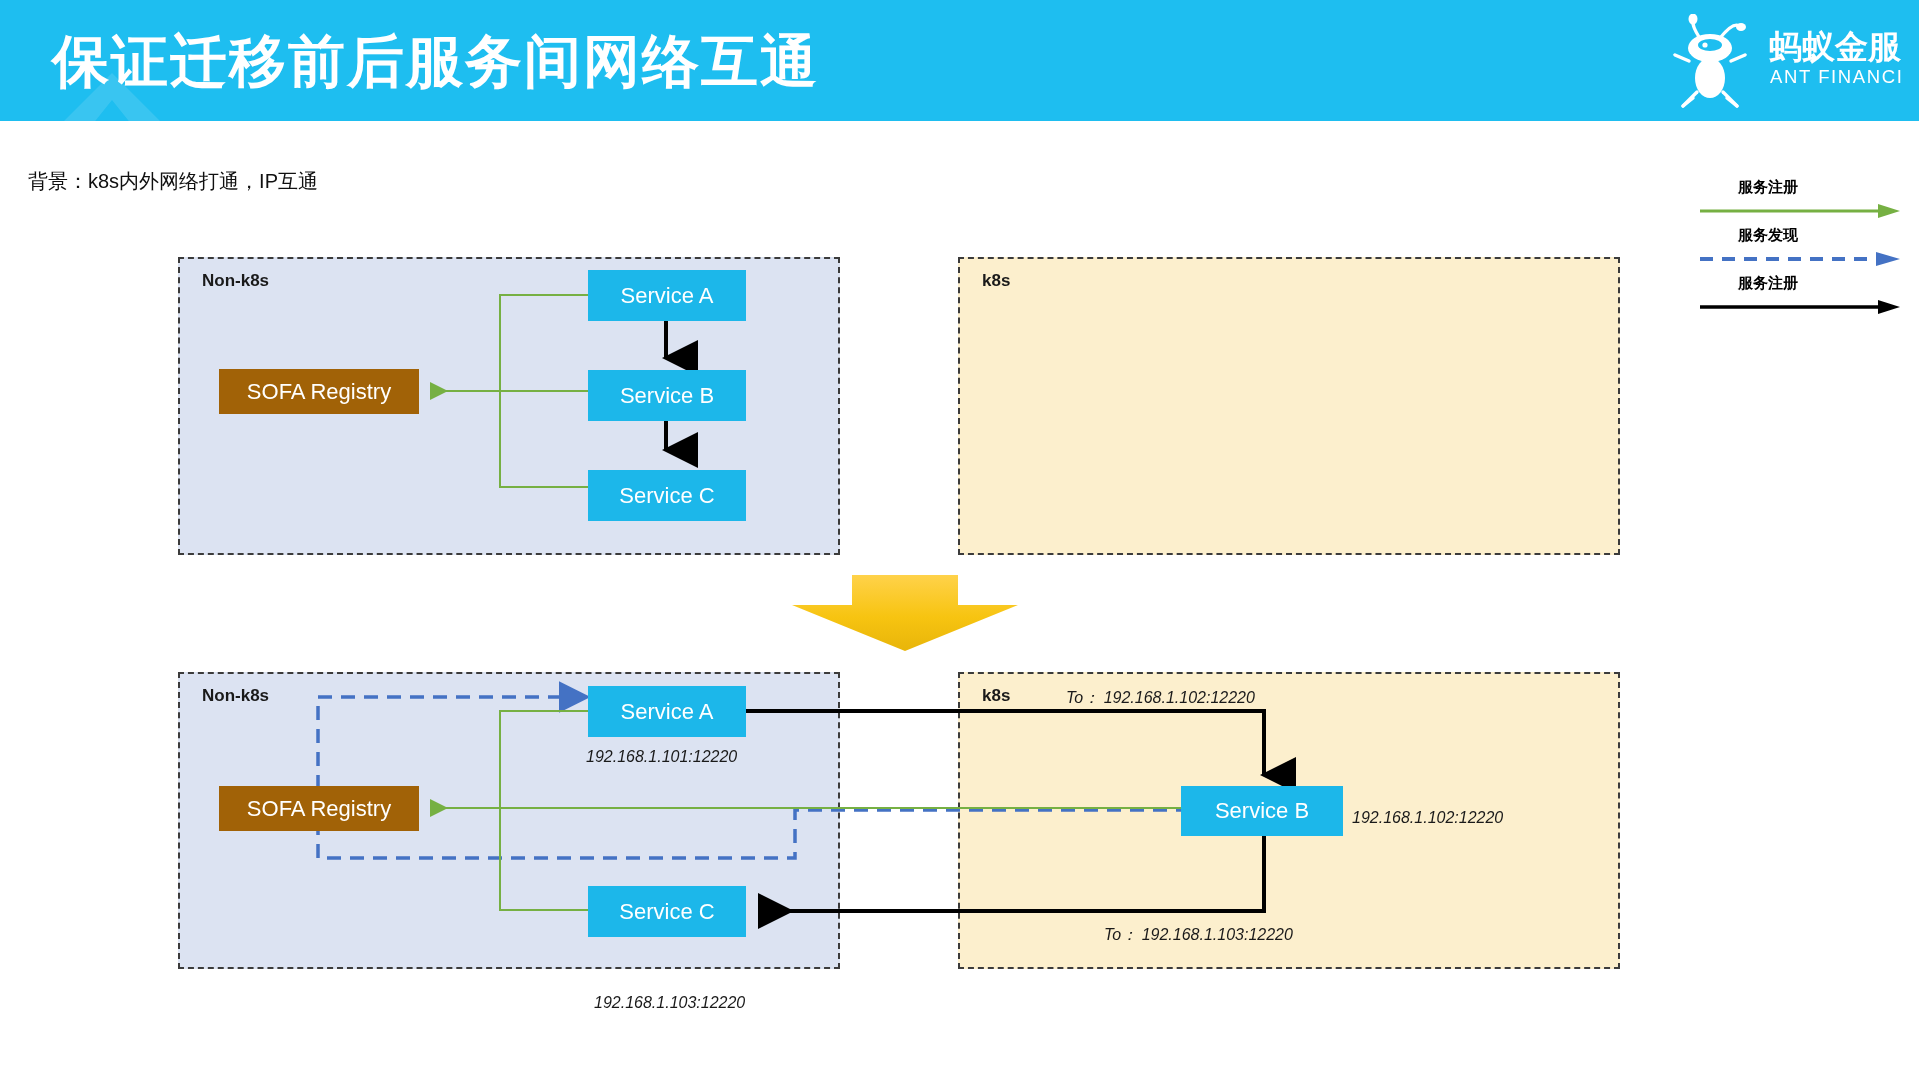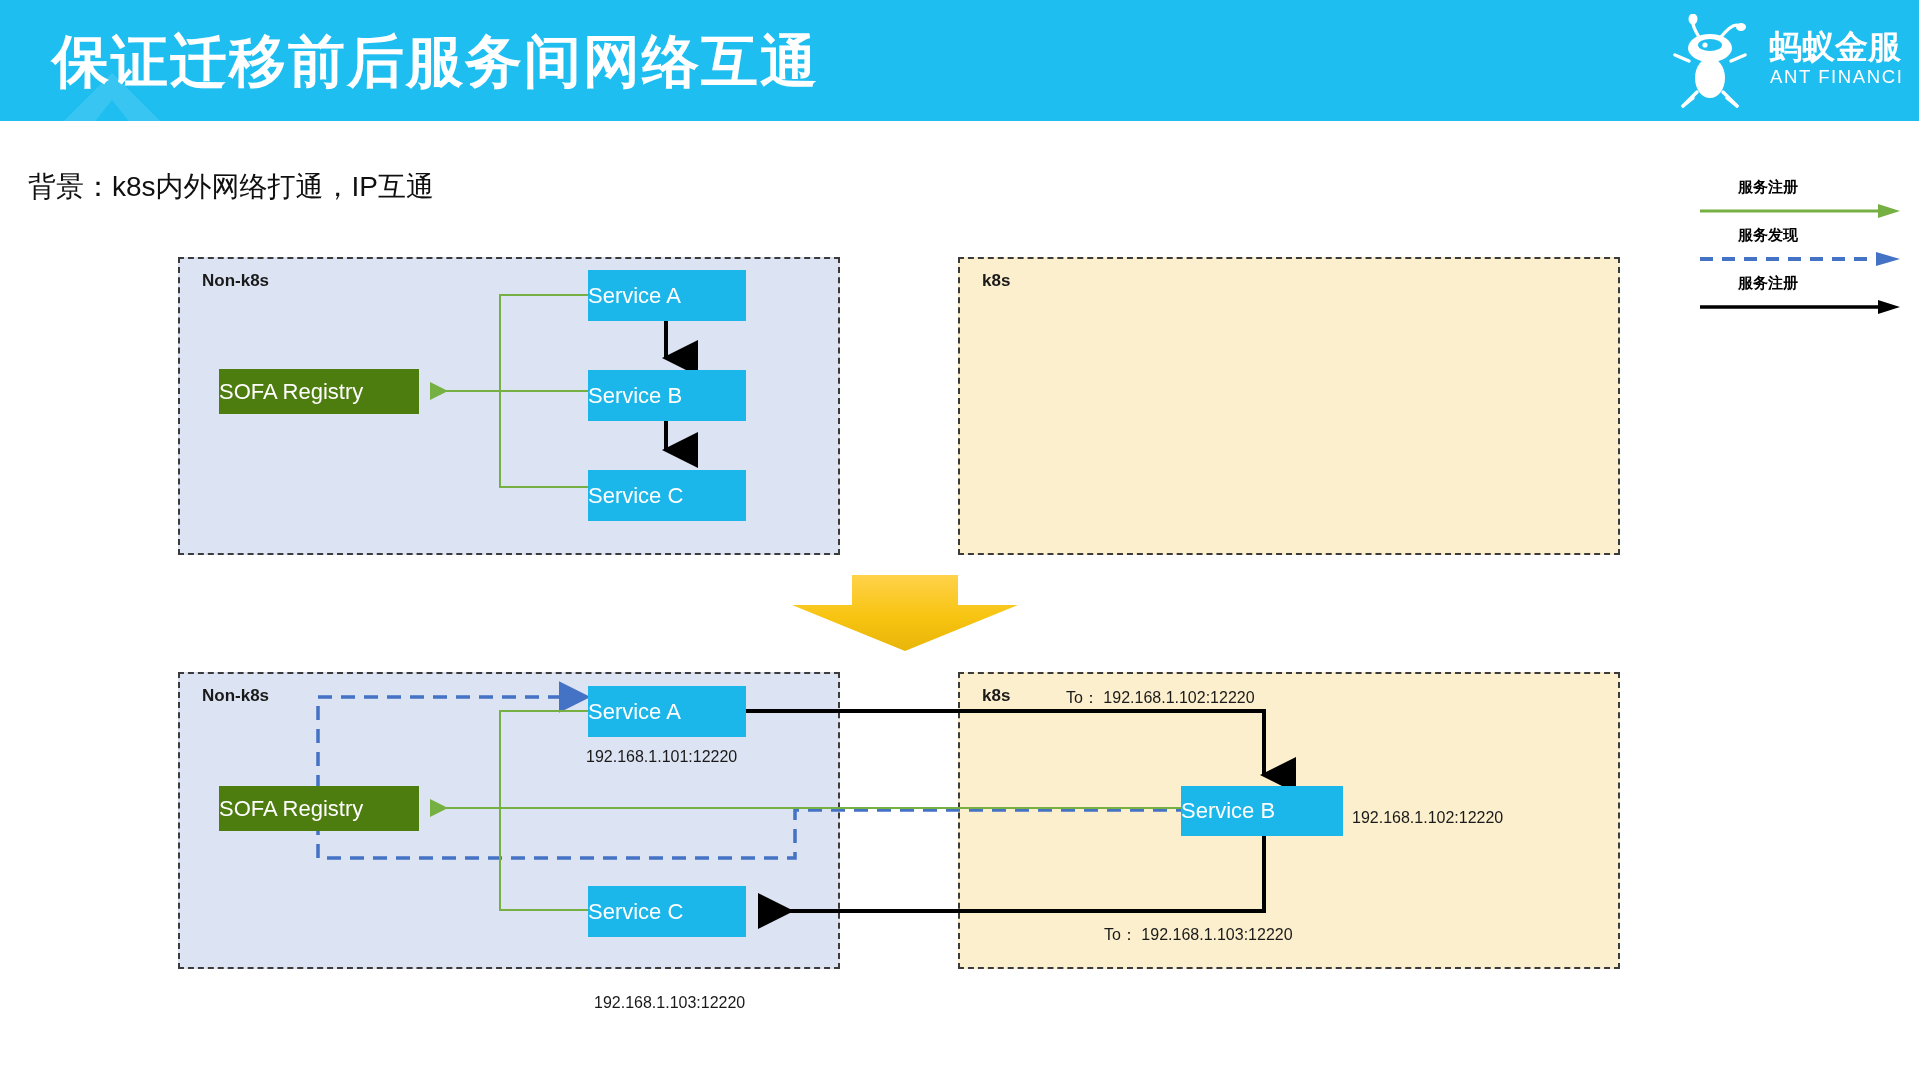--- a/index.html
+++ b/index.html
@@ -54,21 +54,21 @@
     top: 14px;
     width: 230px;
     height: 96px;
   }
 
   
   #subtitle {
     position: absolute;
     left: 28px;
     top: 168px;
-    font-size: 28px;
+    font-size: 20px;
     color: #101010;
     white-space: nowrap;
   }
 
   
   #legend {
     position: absolute;
     left: 1700px;
     top: 178px;
     width: 200px;
@@ -114,33 +114,34 @@
     color: #1a1a1a;
     white-space: nowrap;
   }
 
   
   .node {
     position: absolute;
     box-sizing: border-box;
     display: flex;
     align-items: center;
-    justify-content: flex-start;
+    justify-content: center;
     color: #ffffff;
     font-size: 22px;
     white-space: nowrap;
   }
   .node-service { background: #1CB7EA; }
-  .node-registry { background: #4d7c0f; }
+  .node-registry { background: #a16207; }
 
   .ipnote {
     position: absolute;
     font-size: 16px;
     color: #1a1a1a;
     white-space: nowrap;
+    font-style: italic;
   }
 
   
   #connectors {
     position: absolute;
     left: 0; top: 0;
     width: 1919px;
     height: 1079px;
     pointer-events: none;
   }

